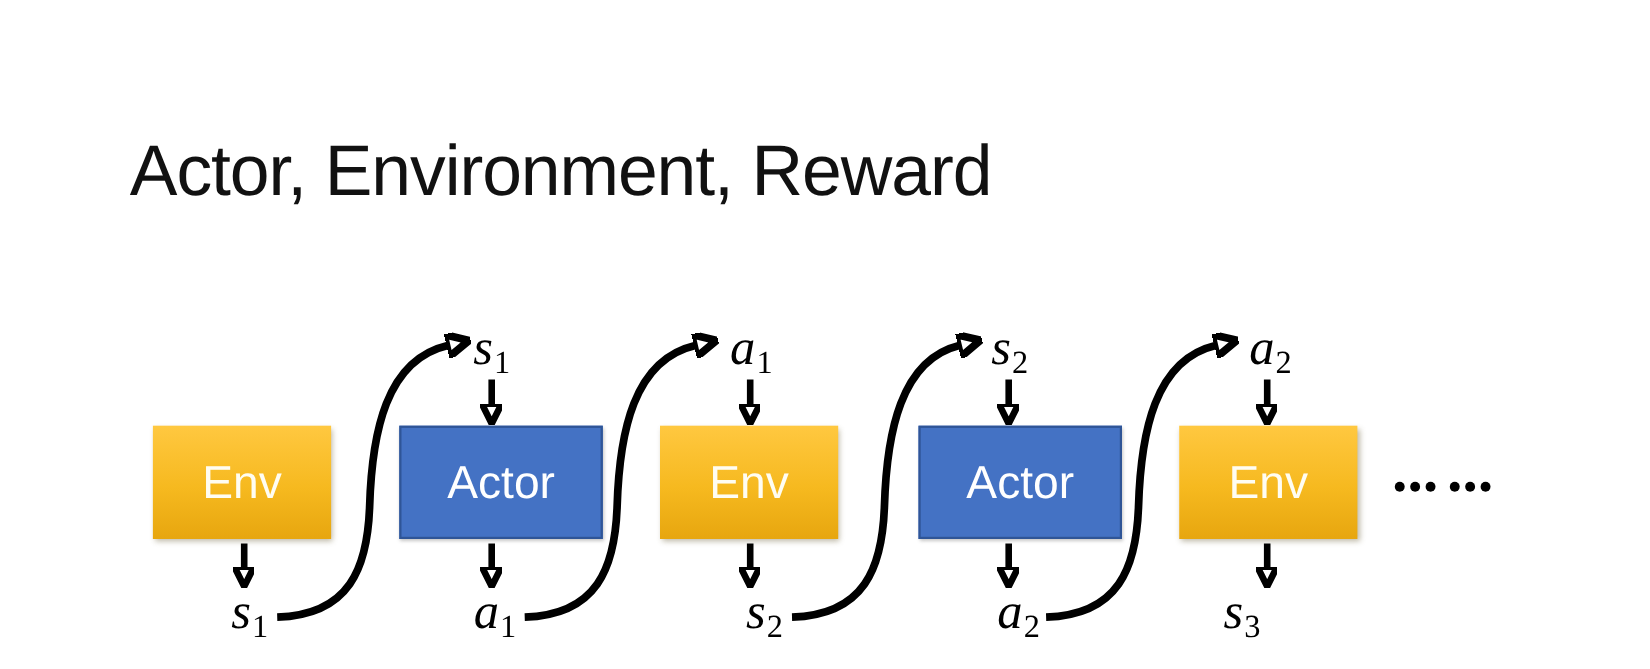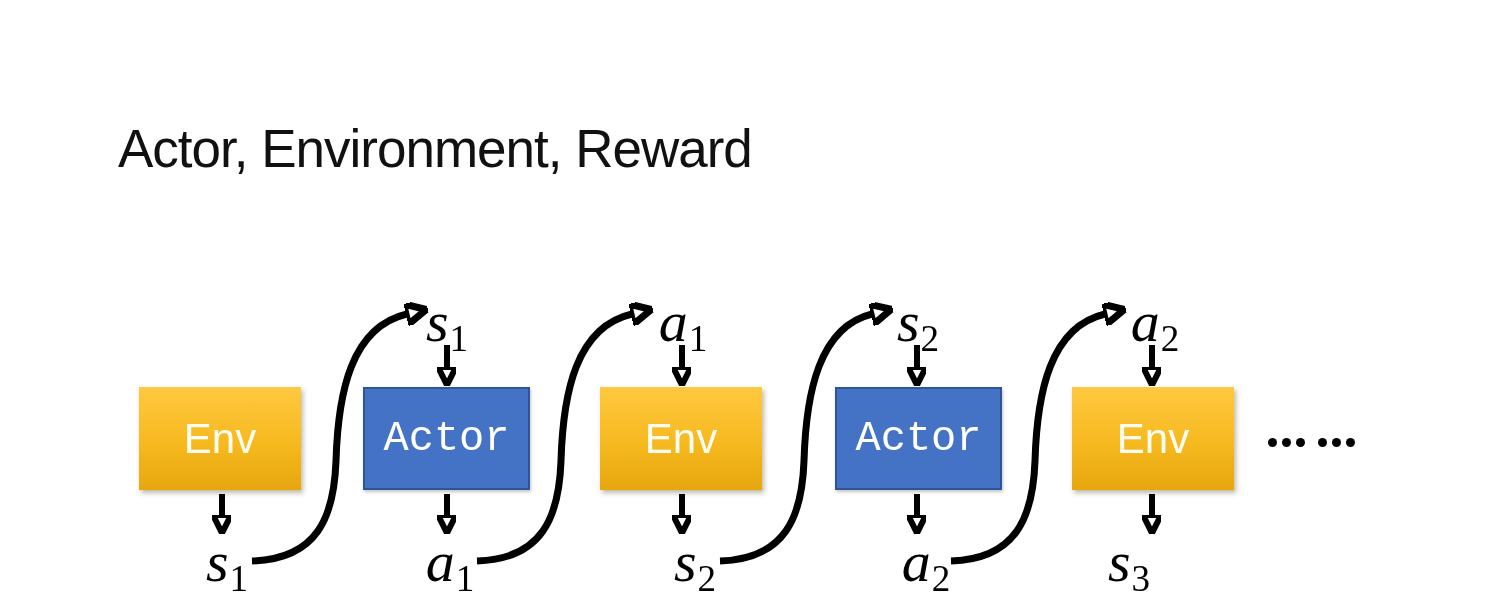--- a/index.html
+++ b/index.html
@@ -18,21 +18,21 @@
     position:relative;
     width:1500px;height:608px;
     overflow:hidden;
     background:#ffffff;
     font-family:"Liberation Sans", sans-serif;
   }
   .title{
     position:absolute;
     left:118px;top:122px;
     margin:0;
-    font-size:53px;
+    font-size:65px;
     font-weight:300;
     letter-spacing:-1px;
     line-height:1;
     color:var(--title-color);
     white-space:nowrap;
   }
   .box{
     position:absolute;
     top:387px;
     height:103px;
@@ -41,31 +41,30 @@
     line-height:1;
     box-sizing:border-box;
   }
   .box.env{
     width:162px;
     background:linear-gradient(180deg,var(--env-top) 0%,var(--env-mid) 55%,var(--env-bottom) 100%);
     color:var(--env-text);
     box-shadow:2px 3px 5px rgba(110,100,60,.45);
   }
   .box.actor{
-    width:167px;
+    width:185px;
     background:var(--actor-fill);
     border:2.5px solid var(--actor-border);
     color:var(--actor-text);
     box-shadow:1px 2px 3px rgba(90,90,90,.35);
-    font-family:Liberation Mono, monospace;
   }
   .mlabel{
     position:absolute;
     transform:translateX(-50%);
-    font-size:58px;
+    font-size:46px;
     line-height:1;
     color:#000;
     white-space:nowrap;
   }
   .mvar{
     font-family:"Liberation Serif", serif;
     font-style:italic;
   }
   .msub{
     font-family:"Liberation Serif", serif;

